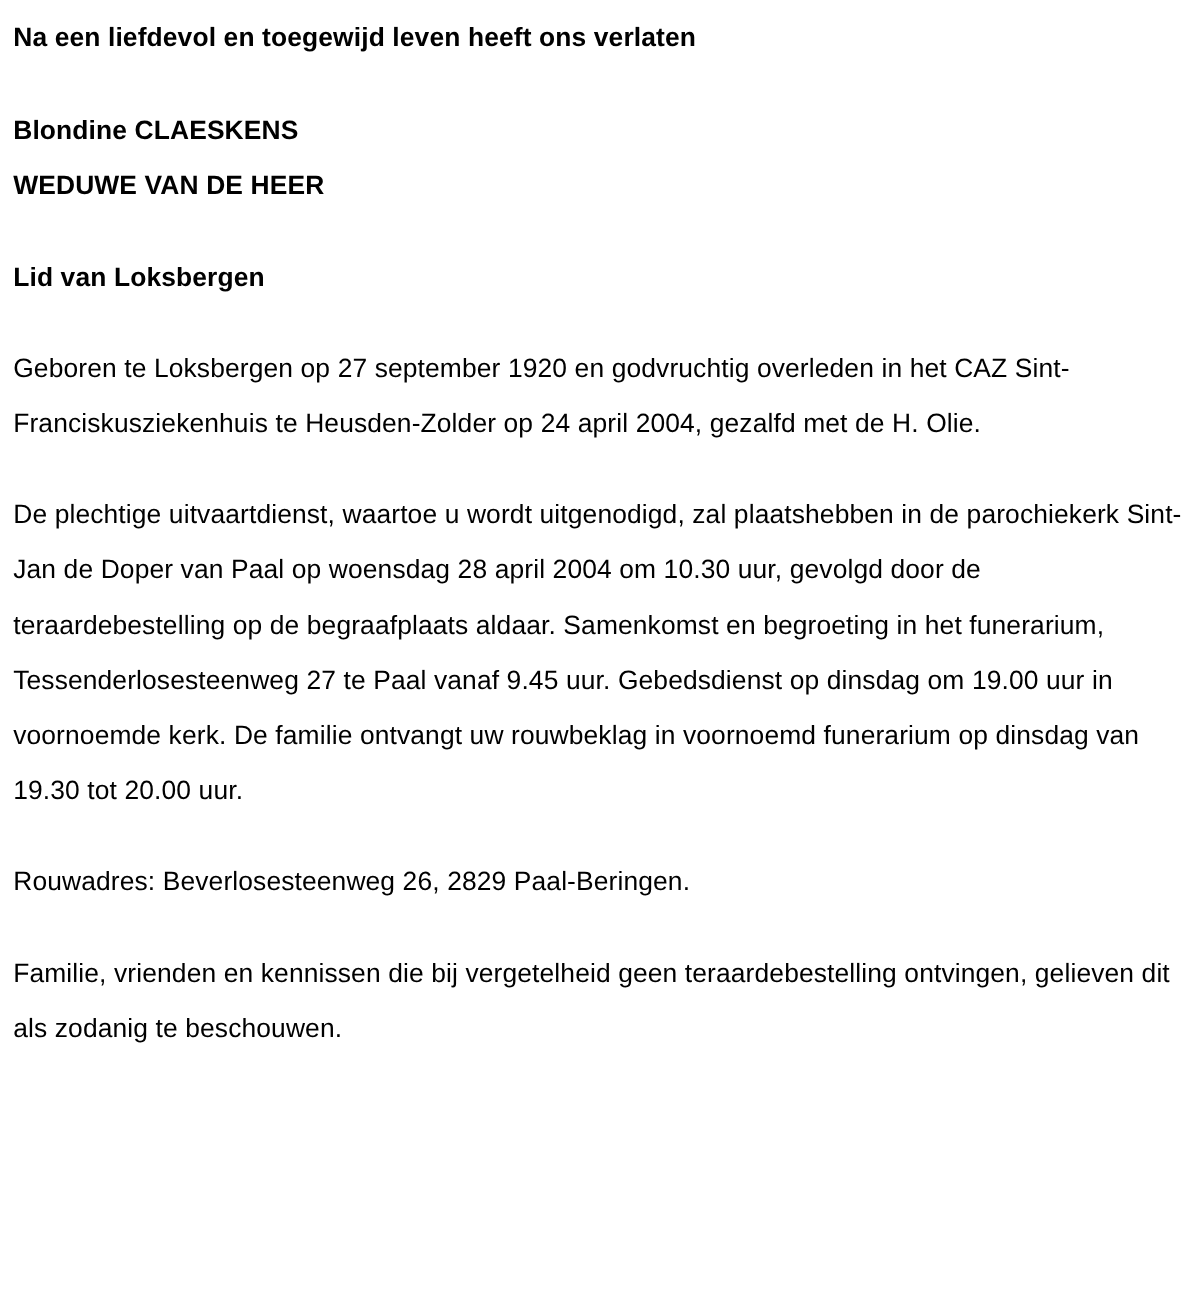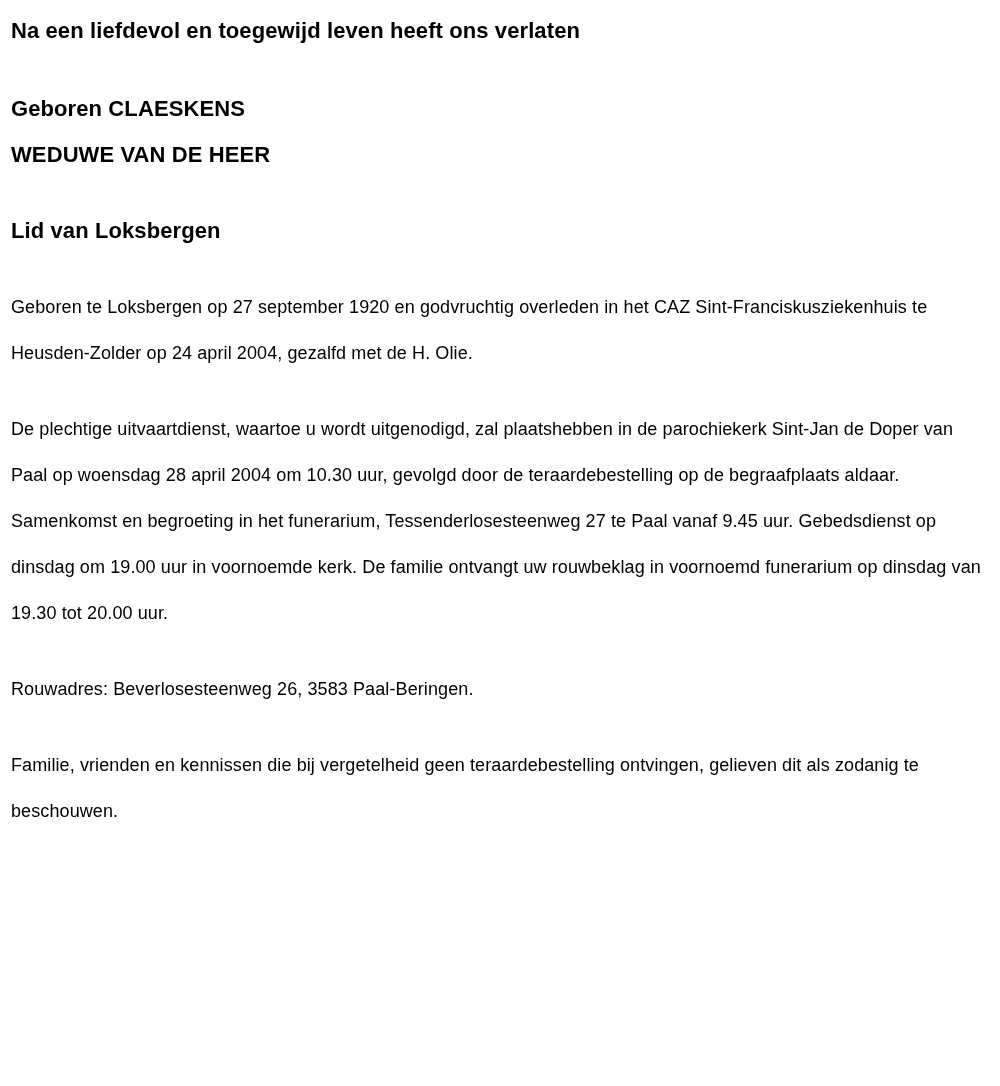--- a/index.html
+++ b/index.html
@@ -30,21 +30,21 @@
     font-size: 22px;
     line-height: 46px;
     font-weight: 700;
     letter-spacing: 0.1px;
     white-space: pre-wrap;
   }
   .line.strong {
     font-weight: 700;
   }
   .para {
-    font-size: 18px;
+    font-size: 22px;
     line-height: 46px;
     font-weight: 400;
     letter-spacing: 0.1px;
     max-width: 982px;
     text-align: left;
   }
   .intro-block { margin-bottom: 32px; }
   .name-block  { margin-bottom: 30px; }
   .member-block{ margin-bottom: 30px; }
   .birth-block { margin-bottom: 30px; }
@@ -54,37 +54,37 @@
 </head>
 <body>
 
 <div class="notice">
 
   <div class="block intro-block">
     <div class="line">Na een liefdevol en toegewijd leven heeft ons verlaten</div>
   </div>
 
   <div class="block name-block">
-    <div class="line strong">Geboren CLAESKENS</div>
+    <div class="line strong">Blondine CLAESKENS</div>
     <div class="line">WEDUWE VAN DE HEER</div>
   </div>
 
   <div class="block member-block">
     <div class="line">Lid van Loksbergen</div>
   </div>
 
   <div class="block birth-block">
     <p class="para" style="margin:0">Geboren te Loksbergen op 27 september 1920 en godvruchtig overleden in het CAZ Sint-Franciskusziekenhuis te Heusden-Zolder op 24 april 2004, gezalfd met de H. Olie.</p>
   </div>
 
   <div class="block service-block">
     <p class="para" style="margin:0">De plechtige uitvaartdienst, waartoe u wordt uitgenodigd, zal plaatshebben in de parochiekerk Sint-Jan de Doper van Paal op woensdag 28 april 2004 om 10.30 uur, gevolgd door de teraardebestelling op de begraafplaats aldaar. Samenkomst en begroeting in het funerarium, Tessenderlosesteenweg 27 te Paal vanaf 9.45 uur. Gebedsdienst op dinsdag om 19.00 uur in voornoemde kerk. De familie ontvangt uw rouwbeklag in voornoemd funerarium op dinsdag van 19.30 tot 20.00 uur.</p>
   </div>
 
   <div class="block address-block">
-    <p class="para" style="margin:0">Rouwadres: Beverlosesteenweg 26, 3583 Paal-Beringen.</p>
+    <p class="para" style="margin:0">Rouwadres: Beverlosesteenweg 26, 2829 Paal-Beringen.</p>
   </div>
 
   <div class="block">
     <p class="para" style="margin:0">Familie, vrienden en kennissen die bij vergetelheid geen teraardebestelling ontvingen, gelieven dit als zodanig te beschouwen.</p>
   </div>
 
 </div>
 
 </body></html>

